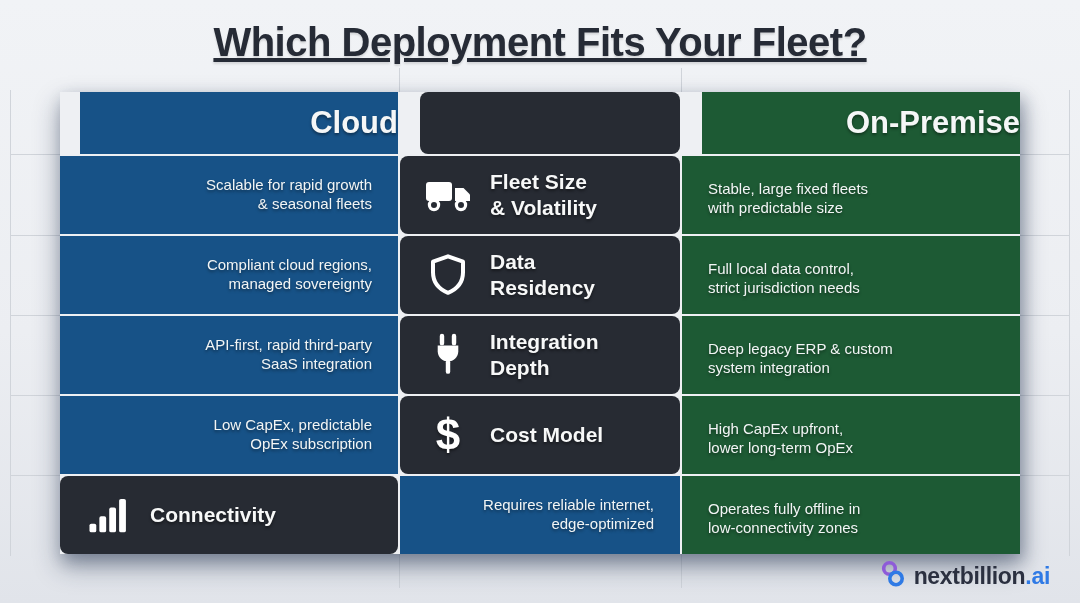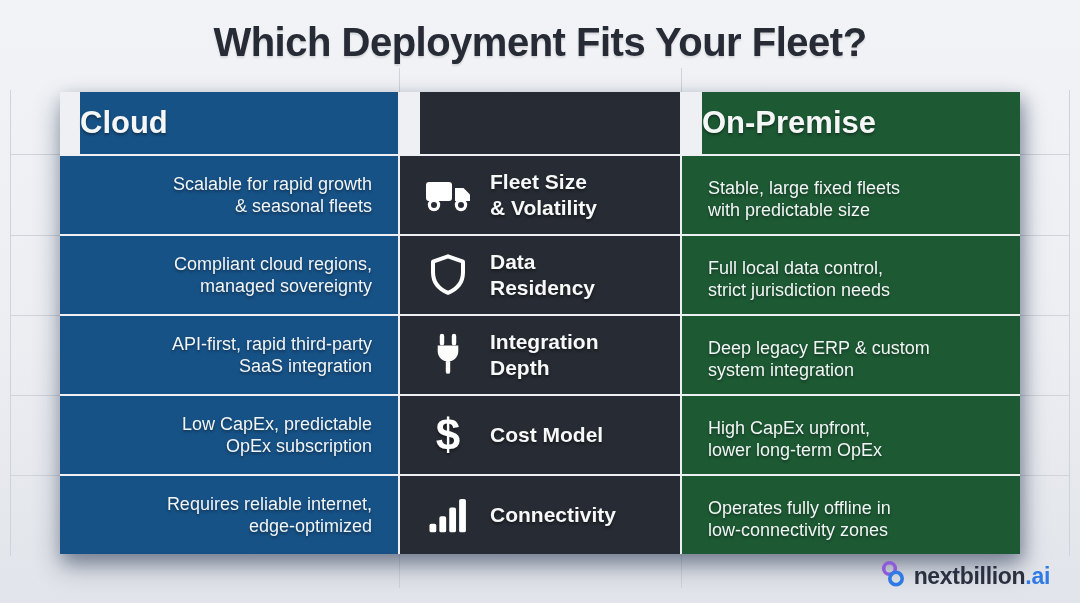--- a/index.html
+++ b/index.html
@@ -35,52 +35,53 @@
     top: 20px;
     left: 0;
     width: 100%;
     text-align: center;
     font-size: 40px;
     font-weight: 800;
     letter-spacing: -0.5px;
     color: #262b36;
     text-shadow: 0 2px 2px rgba(0,0,0,0.12);
     z-index: 2;
+    text-decoration: underline;
   }
   .comparison-table {
     position: absolute;
     left: 60px;
     top: 92px;
     width: 960px;
     display: grid;
     grid-template-columns: 338px 280px 338px;
     grid-template-rows: 62px repeat(5, 78px);
     gap: 2px;
     background: #eef0f3;
     box-shadow: 0 12px 24px rgba(25, 40, 70, 0.42), 4px 6px 14px rgba(25, 40, 70, 0.25);
     z-index: 3;
   }
   .cell { display: flex; align-items: center; }
   .cell-cloud   { background: #175287; justify-content: flex-end; text-align: right; padding: 6px 26px 6px 14px; }
-  .cell-middle  { background: #272b33; padding-left: 22px; }
+  .cell-middle  { background: #272b33; padding-left: 22px; border-radius: 8px; }
   .cell-onprem  { background: #1d5a34; justify-content: flex-start; text-align: left; padding: 14px 14px 6px 26px; }
   .header-cell {
-    justify-content: flex-start;
+    justify-content: flex-end;
     text-align: center;
     padding: 0;
     margin-left: 20px;
   }
   .header-label {
     font-size: 31px;
     font-weight: 800;
     color: #f5f7f7;
     text-shadow: 0 2px 3px rgba(0,0,0,0.4);
   }
   .body-text {
-    font-size: 18px;
+    font-size: 15px;
     font-weight: 400;
     line-height: 1.25;
     color: #f2f5f5;
     white-space: pre-line;
     text-shadow: 0 2px 3px rgba(0,0,0,0.4);
   }
   .criterion-icon {
     width: 52px;
     min-width: 52px;
     display: flex;
@@ -221,34 +222,34 @@
       <span class="criterion-icon">
         <span class="dollar-glyph">$</span>
       </span>
       <span class="criterion-label">Cost Model</span>
     </div>
     <div class="cell cell-onprem">
       <span class="body-text">High CapEx upfront,
 lower long-term OpEx</span>
     </div>
 
-    <div class="cell cell-cloud">
-      <span class="body-text">Requires reliable internet,
-edge-optimized</span>
-    </div>
     <div class="cell cell-middle">
       <span class="criterion-icon">
         <svg width="42" height="40" viewBox="0 0 34 32" fill="none" xmlns="http://www.w3.org/2000/svg">
           <rect x="2" y="23" width="5.5" height="7" rx="1.5" fill="#ffffff"></rect>
           <rect x="10" y="17" width="5.5" height="13" rx="1.5" fill="#ffffff"></rect>
           <rect x="18" y="10" width="5.5" height="20" rx="1.5" fill="#ffffff"></rect>
           <rect x="26" y="3" width="5.5" height="27" rx="1.5" fill="#ffffff"></rect>
         </svg>
       </span>
       <span class="criterion-label">Connectivity</span>
+    </div>
+    <div class="cell cell-cloud">
+      <span class="body-text">Requires reliable internet,
+edge-optimized</span>
     </div>
     <div class="cell cell-onprem">
       <span class="body-text">Operates fully offline in
 low-connectivity zones</span>
     </div>
 
   </div>
 
   <div class="brand-footer">
     <span class="brand-logo-icon">

